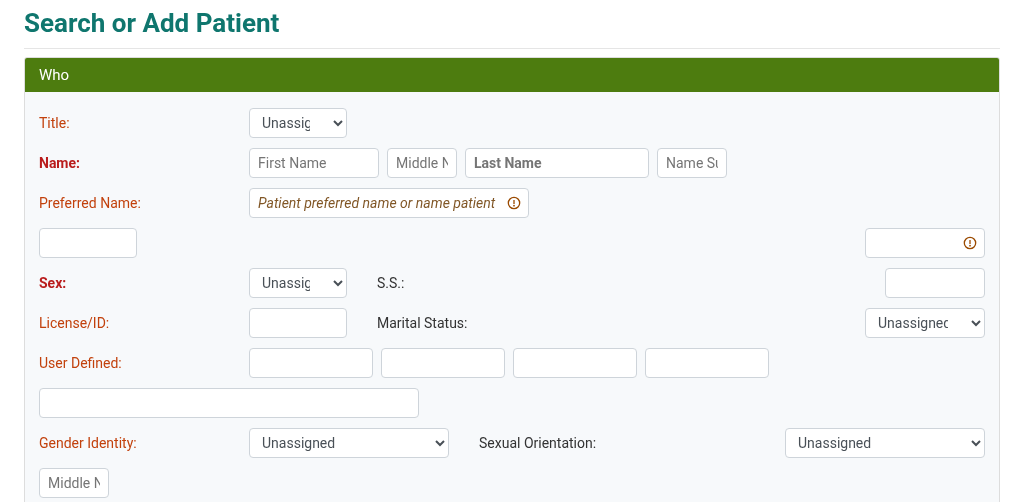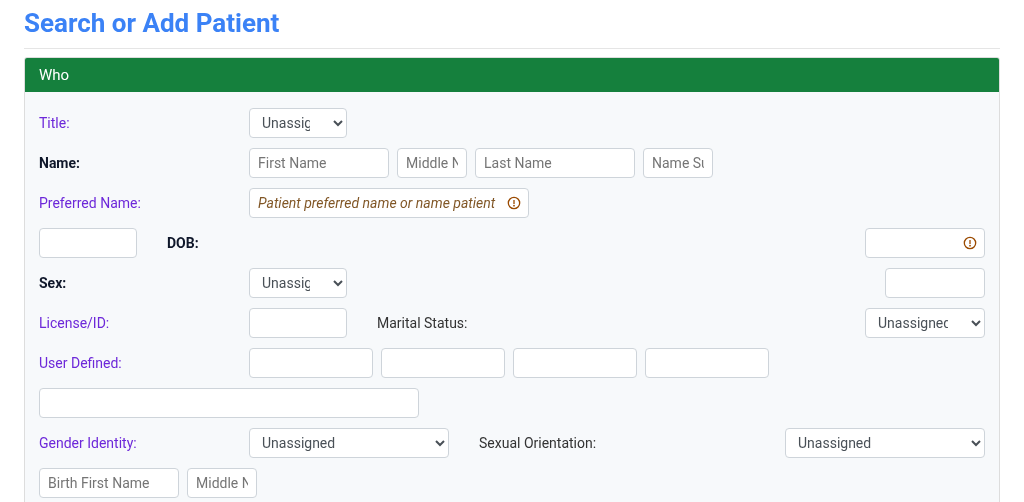--- a/index.html
+++ b/index.html
@@ -8,58 +8,58 @@
     padding: 0 24px;
     font-family: -apple-system, BlinkMacSystemFont, "Segoe UI", Roboto, Arial, sans-serif;
     font-size: 14px;
     color: #333;
     background: #fff;
     width: 1024px;
   }
   h1.page-title {
     font-size: 26px;
     font-weight: 700;
-    color: #3b82f6;
+    color: #0f766e;
     margin: 8px 0 10px 0;
   }
   hr.divider {
     border: none;
     border-top: 1px solid #e5e5e5;
     margin: 0 0 8px 0;
   }
   .panel {
     border: 1px solid #ddd;
     border-radius: 3px;
     overflow: hidden;
   }
   .panel-header {
-    background: #15803d;
+    background: #4d7c0f;
     color: #fff;
     padding: 8px 14px;
     font-size: 15px;
   }
   .panel-body {
     background: #f7f9fb;
     padding: 16px 14px 20px 14px;
   }
   .row {
     display: flex;
     align-items: center;
     margin-bottom: 10px;
     min-height: 30px;
   }
   .label-col {
     width: 210px;
     flex-shrink: 0;
     font-size: 14px;
-    color: #6d28d9;
+    color: #c2410c;
     padding-right: 10px;
   }
   .label-required {
-    color: #0f172a;
+    color: #b91c1c;
     font-weight: 700;
   }
   .label-mid {
     width: 180px;
     flex-shrink: 0;
     padding-left: 30px;
     padding-right: 10px;
   }
   .controls {
     display: flex;
@@ -74,23 +74,23 @@
     font-size: 14px;
     font-family: inherit;
     background: #fff;
     color: #495057;
     height: 30px;
   }
   select.sel {
     padding-right: 20px;
   }
   .w-narrow { width: 98px; }
-  .w-sm  { width: 140px; }
+  .w-sm  { width: 130px; }
   .w-mn  { width: 70px; }
-  .w-md  { width: 160px; }
+  .w-md  { width: 184px; font-weight: bold; }
   .w-lg  { width: 200px; }
   .w-xl  { width: 380px; }
   .w-ss  { width: 100px; }
   .w-ud  { width: 124px; }
   .invalid {
     background: #f0950c;
     border-color: #d97d00;
     color: #6b3900;
   }
   .invalid::placeholder {
@@ -154,21 +154,20 @@
               </svg>
           </span>
         </span>
       </div>
     </div>
 
     <div class="row">
       <div class="controls">
         <input class="text w-narrow" style="">
       </div>
-      <div class="label-mid label-required">DOB:</div>
       <div class="controls" style="margin-left:auto">
         <span class="invalid-wrap">
           <input class="text invalid" style="width: 120px;">
           <span class="warn-icon">
             <svg width="14" height="14" viewBox="0 0 16 16">
                 <circle cx="8" cy="8" r="6.5" fill="none" stroke="#9a4a00" stroke-width="1.5"></circle>
                 <line x1="8" y1="4.5" x2="8" y2="9" stroke="#9a4a00" stroke-width="1.5"></line>
                 <circle cx="8" cy="11" r="1" fill="#9a4a00"></circle>
               </svg>
           </span>
@@ -176,20 +175,21 @@
       </div>
     </div>
 
     <div class="row">
       <div class="label-col label-required">Sex:</div>
       <div class="controls">
         <select class="sel w-narrow">
           <option>Unassigned</option>
         </select>
       </div>
+      <div class="label-mid">S.S.:</div>
       <div class="controls" style="margin-left:auto">
         <input class="text w-ss" style="">
       </div>
     </div>
 
     <div class="row">
       <div class="label-col">License/ID:</div>
       <div class="controls">
         <input class="text w-narrow" style="">
       </div>
@@ -228,19 +228,18 @@
       <div class="label-mid" style="padding-left:0">Sexual Orientation:</div>
       <div class="controls" style="margin-left:auto">
         <select class="sel w-lg">
           <option>Unassigned</option>
         </select>
       </div>
     </div>
 
     <div class="row">
       <div class="controls">
-        <input class="text w-sm" placeholder="Birth First Name" style="">
         <input class="text w-mn" placeholder="Middle Na" style="">
       </div>
     </div>
 
   </div>
 </div>
 
 </body></html>

